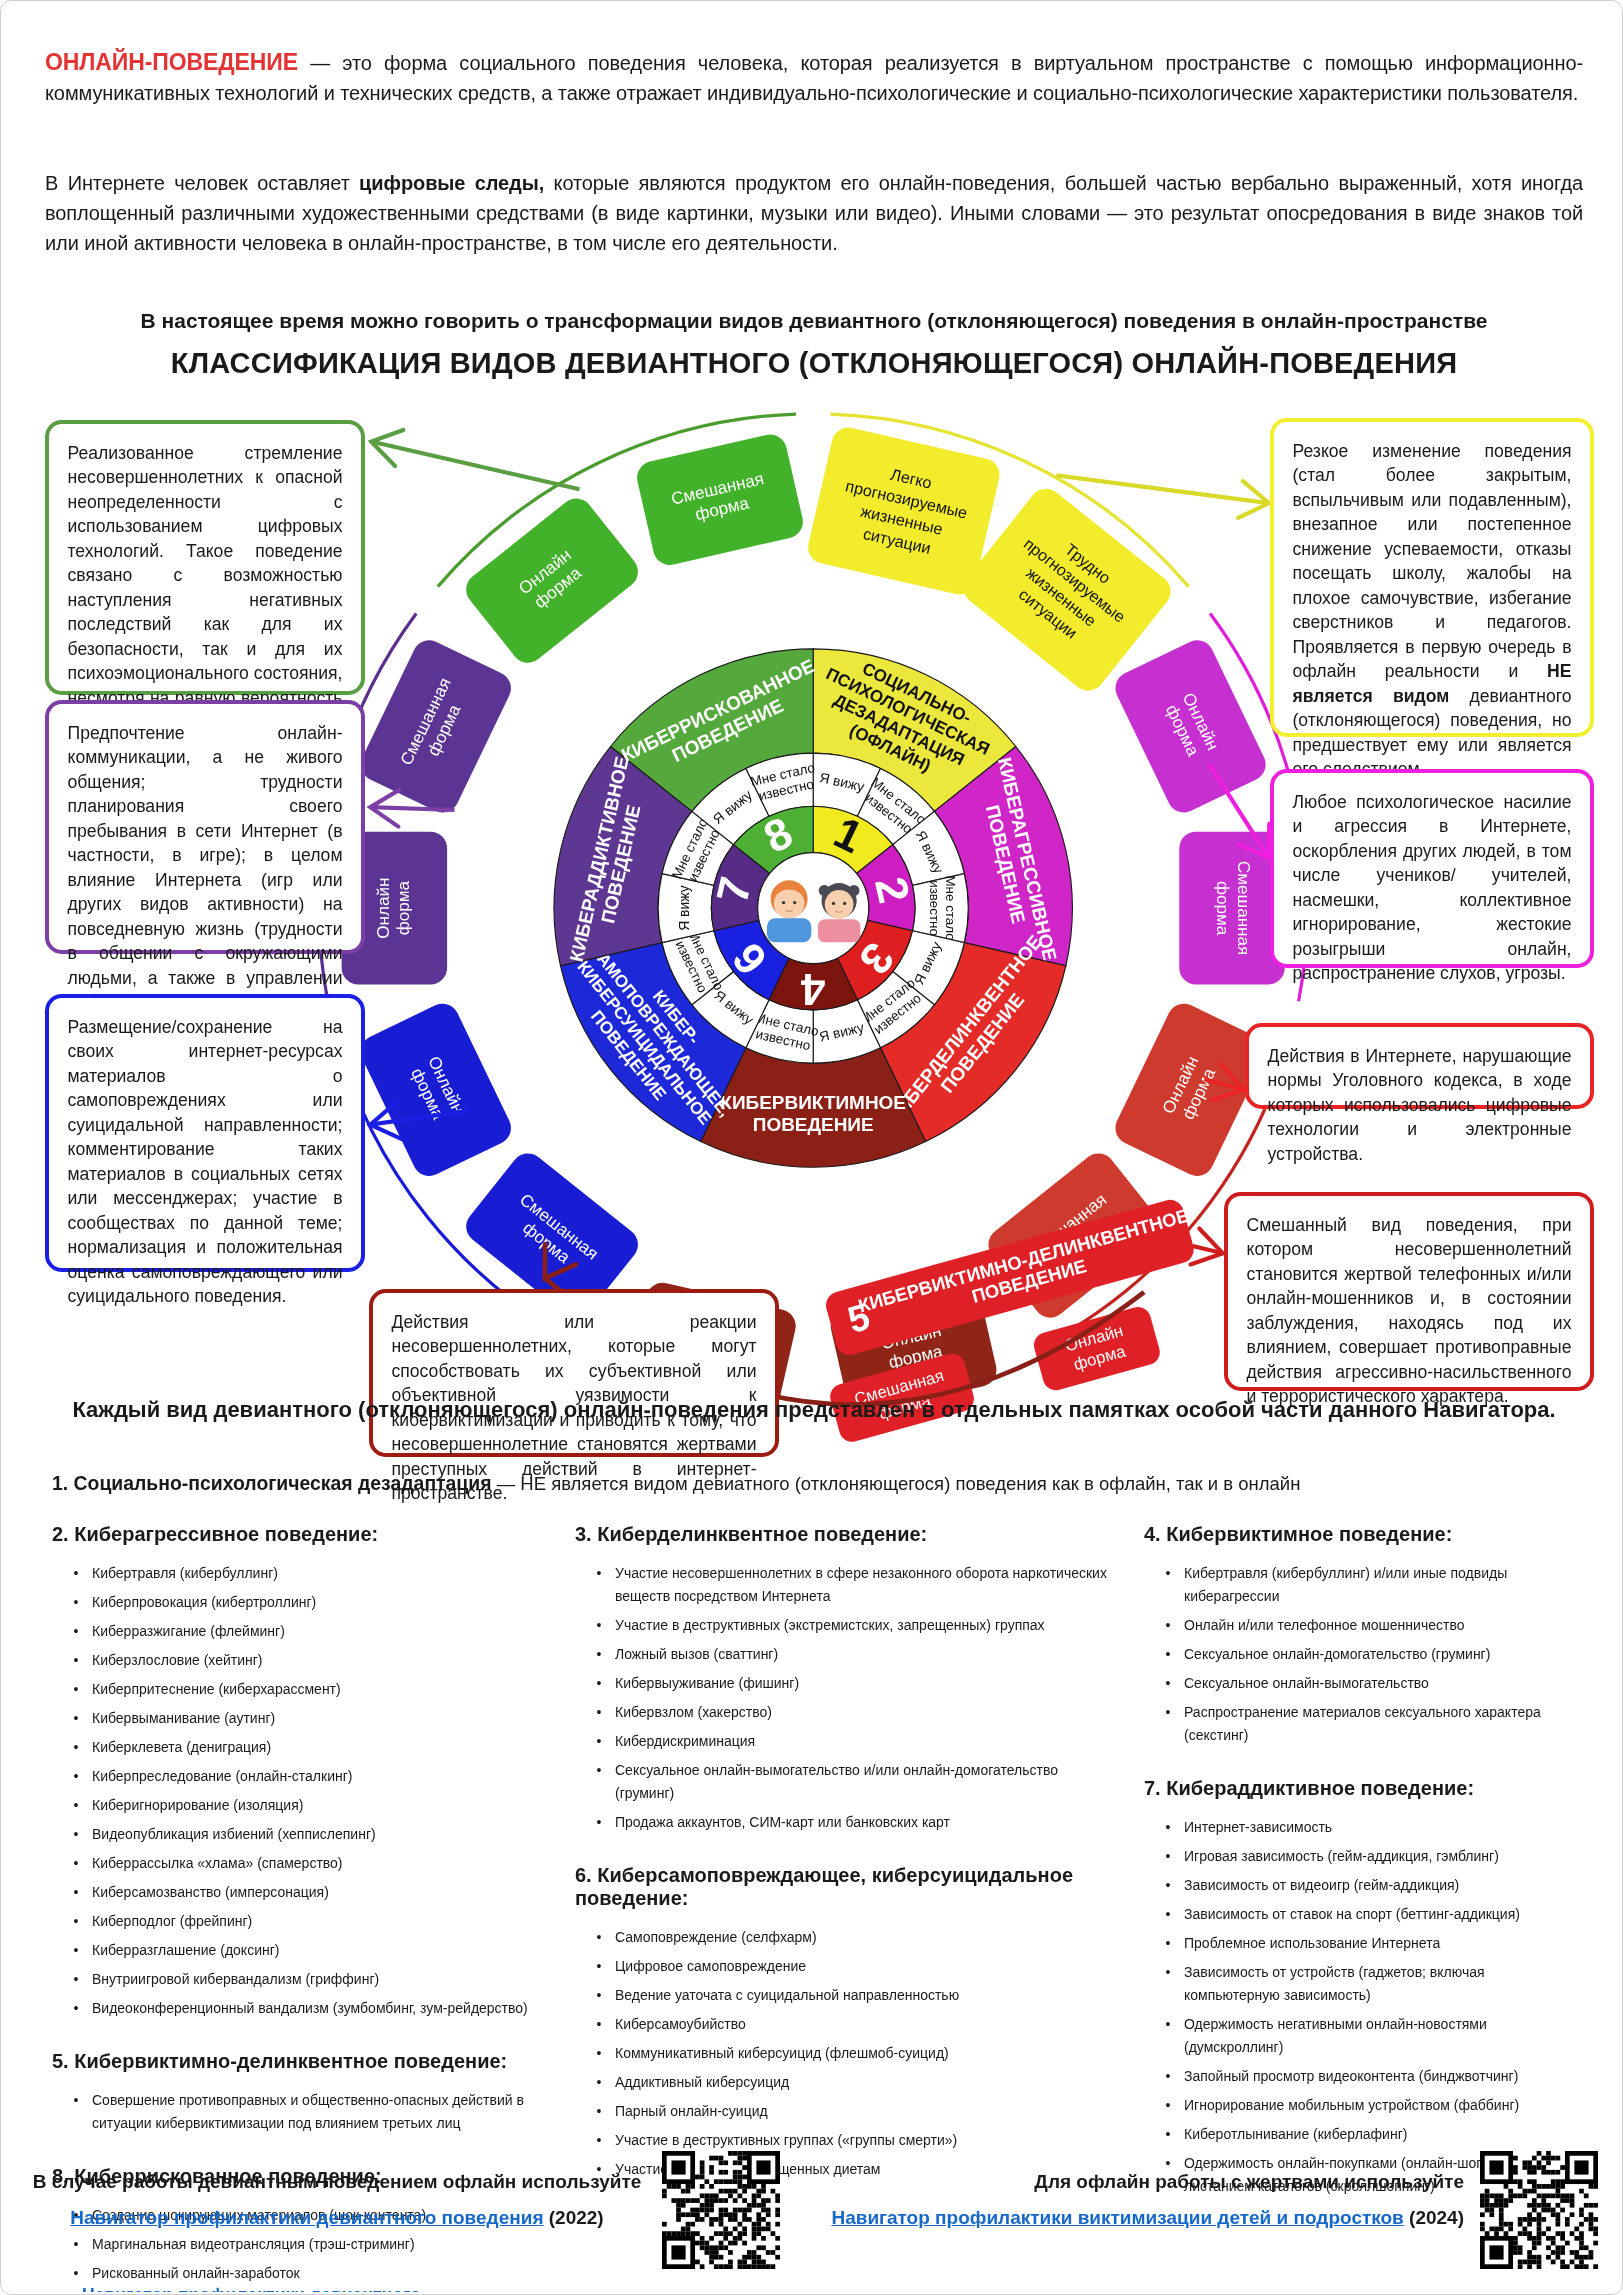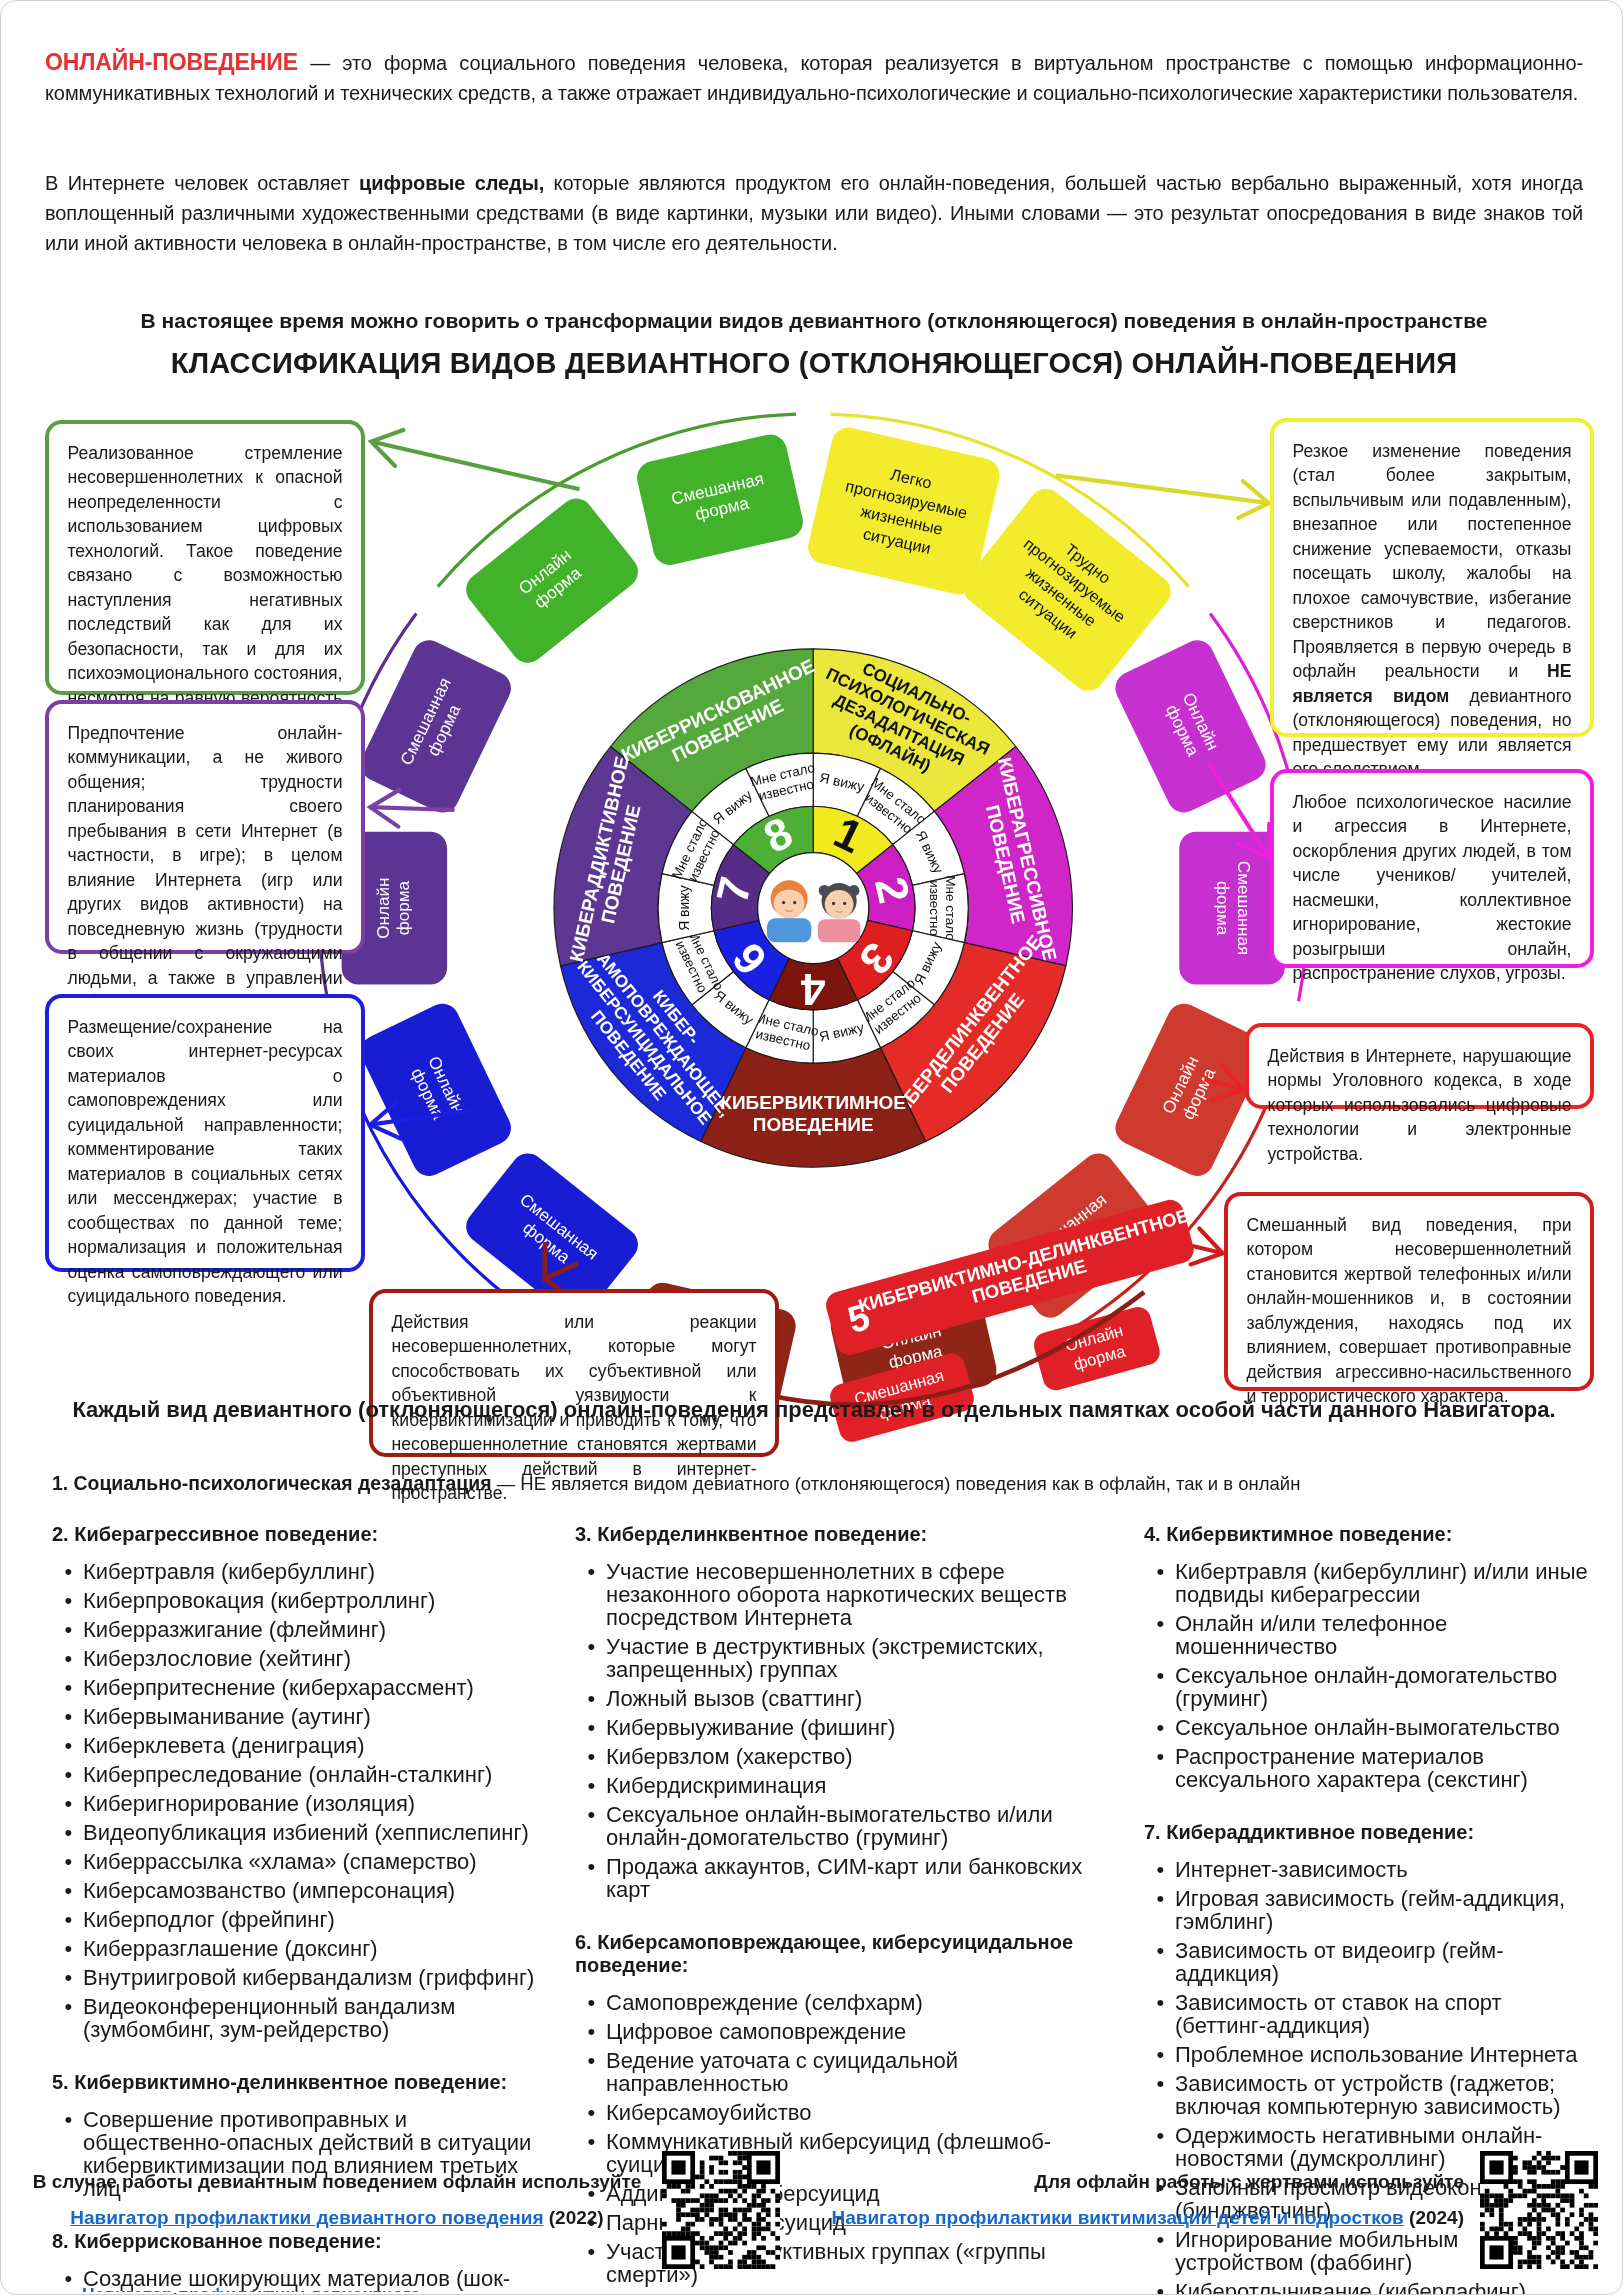--- a/index.html
+++ b/index.html
@@ -1,37 +1,37 @@
 <!DOCTYPE html>
 <html style="font-size:7.4px"><head>
 <meta charset="utf-8">
 <style>
   html,body{margin:0;padding:0;background:#fff;}
   .poster{position:relative;width:1623px;height:2295px;background:#fff;
           font-family:"Liberation Sans","DejaVu Sans",sans-serif;color:#1a1a1a;
-          border:1.4px solid #cfcfcf;border-radius:16px;box-sizing:border-box;overflow:hidden;}
+          border:1.4px solid #cfcfcf;border-radius:11px;box-sizing:border-box;overflow:hidden;}
   .abs{position:absolute;}
   .just{text-align:justify;}
   .para{font-size:20px;line-height:30px;letter-spacing:-0.1px;}
   .term{color:#e23434;font-weight:bold;font-size:23px;}
   .b{font-weight:bold;}
   .center{text-align:center;}
   .transform-line{font-size:21px;font-weight:bold;}
   .main-title{font-size:29px;font-weight:bold;letter-spacing:0.2px;}
   .callout{position:absolute;border-radius:16.7px;border:4.2px solid var(--bd);
            padding:16.7px 18.5px;box-sizing:border-box;background:#fff;
            font-size:17.6px;line-height:24.5px;text-align:justify;}
   svg.overlay{position:absolute;left:0;top:0;pointer-events:none;}
   .midline{font-size:22px;font-weight:bold;}
   .item1{font-size:19.4px;}
   .item1 .rest{font-size:18.5px;}
   .col{position:absolute;}
   .col h3{font-size:20px;font-weight:bold;margin:12px 0 14px 0;}
   .col .sec{margin-bottom:30px;}
-  .col ul{list-style:none;margin:7px;padding:0;font-size:22px;line-height:23px;}
+  .col ul{list-style:none;margin:16px;padding:0;font-size:14px;line-height:23px;}
   .col ul li{position:relative;padding-left:24px;margin-bottom:6px;}
   .col ul li::before{content:"\2022";position:absolute;left:5.6px;top:0;}
   .fblock{position:absolute;text-align:center;font-weight:bold;font-size:19px;line-height:36px;}
   .link{color:#1668c9;text-decoration:underline;font-weight:bold;}
   .clip{overflow:hidden;}
 </style>
 </head>
 <body>
 
 <div class="poster">

